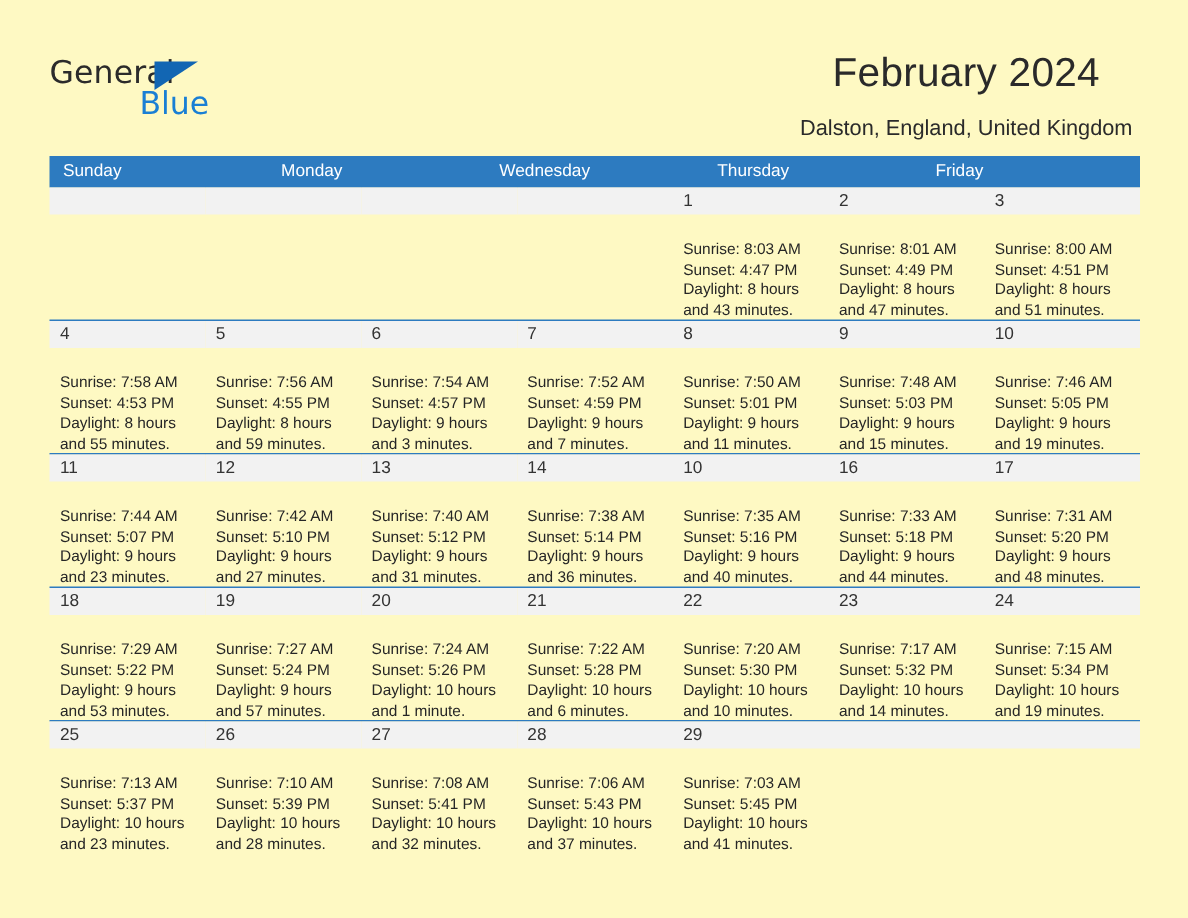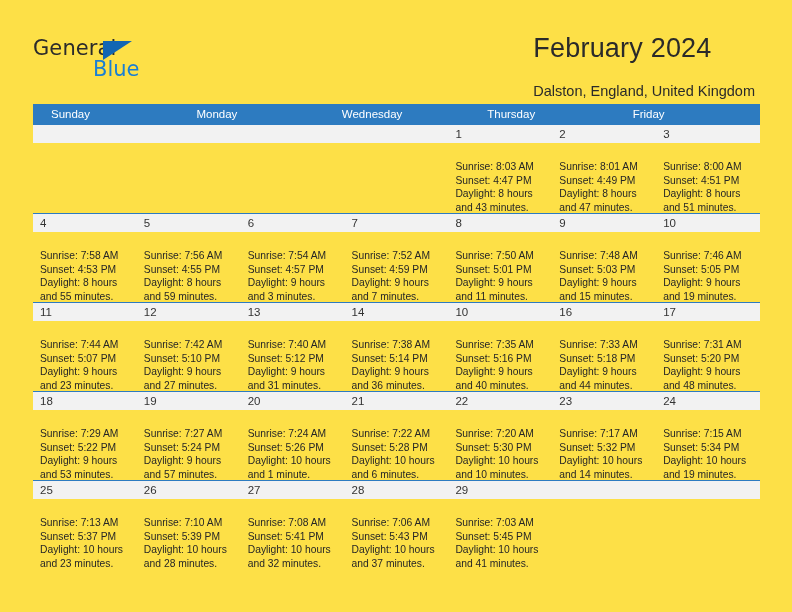--- a/index.html
+++ b/index.html
@@ -9,21 +9,21 @@
     width: 792px;
     height: 612px;
     background: #ffffff;
     font-family: "Liberation Sans", sans-serif;
     color: #1a1a1a;
   }
   .page {
     position: relative;
     width: 792px;
     height: 612px;
-    background: #fde047;
+    background: #fef9c3;
     overflow: hidden;
   }
 
   
   .top {
     position: absolute;
     left: 0; top: 0;
     width: 792px;
     height: 100px;
   }
@@ -57,56 +57,56 @@
     top: 21px;
     font-size: 21px;
     color: #1a7fd4;
     font-family: "DejaVu Sans", sans-serif;
     font-weight: 400;
   }
   .title-block {
     position: absolute;
     right: 37px;
     top: 32px;
-    text-align: left;
+    text-align: center;
   }
   .cal-title {
     font-size: 27px;
     font-weight: 400;
     color: #2a2a2a;
     line-height: 32px;
     letter-spacing: 0.2px;
   }
   .cal-subtitle {
     font-size: 14.5px;
     font-weight: 400;
     color: #2a2a2a;
     line-height: 20px;
-    margin-top: 17px;
+    margin-top: 12px;
   }
 
   
   .calendar {
     position: absolute;
     left: 33px;
     top: 104px;
     width: 727px;
   }
   .weekdays {
     display: flex;
     width: 100%;
     background: #2d7bc0;
     height: 21px;
   }
   .weekday {
     flex: 1 1 0;
     color: #ffffff;
     font-size: 11.5px;
     line-height: 21px;
-    padding-left: 18px;
+    padding-left: 9px;
     white-space: nowrap;
     overflow: hidden;
   }
   .week {
     width: 100%;
     border-top: 1.4px solid #2d7bc0;
     position: relative;
   }
   .week:first-of-type { border-top: none; }
   .week-inner {

